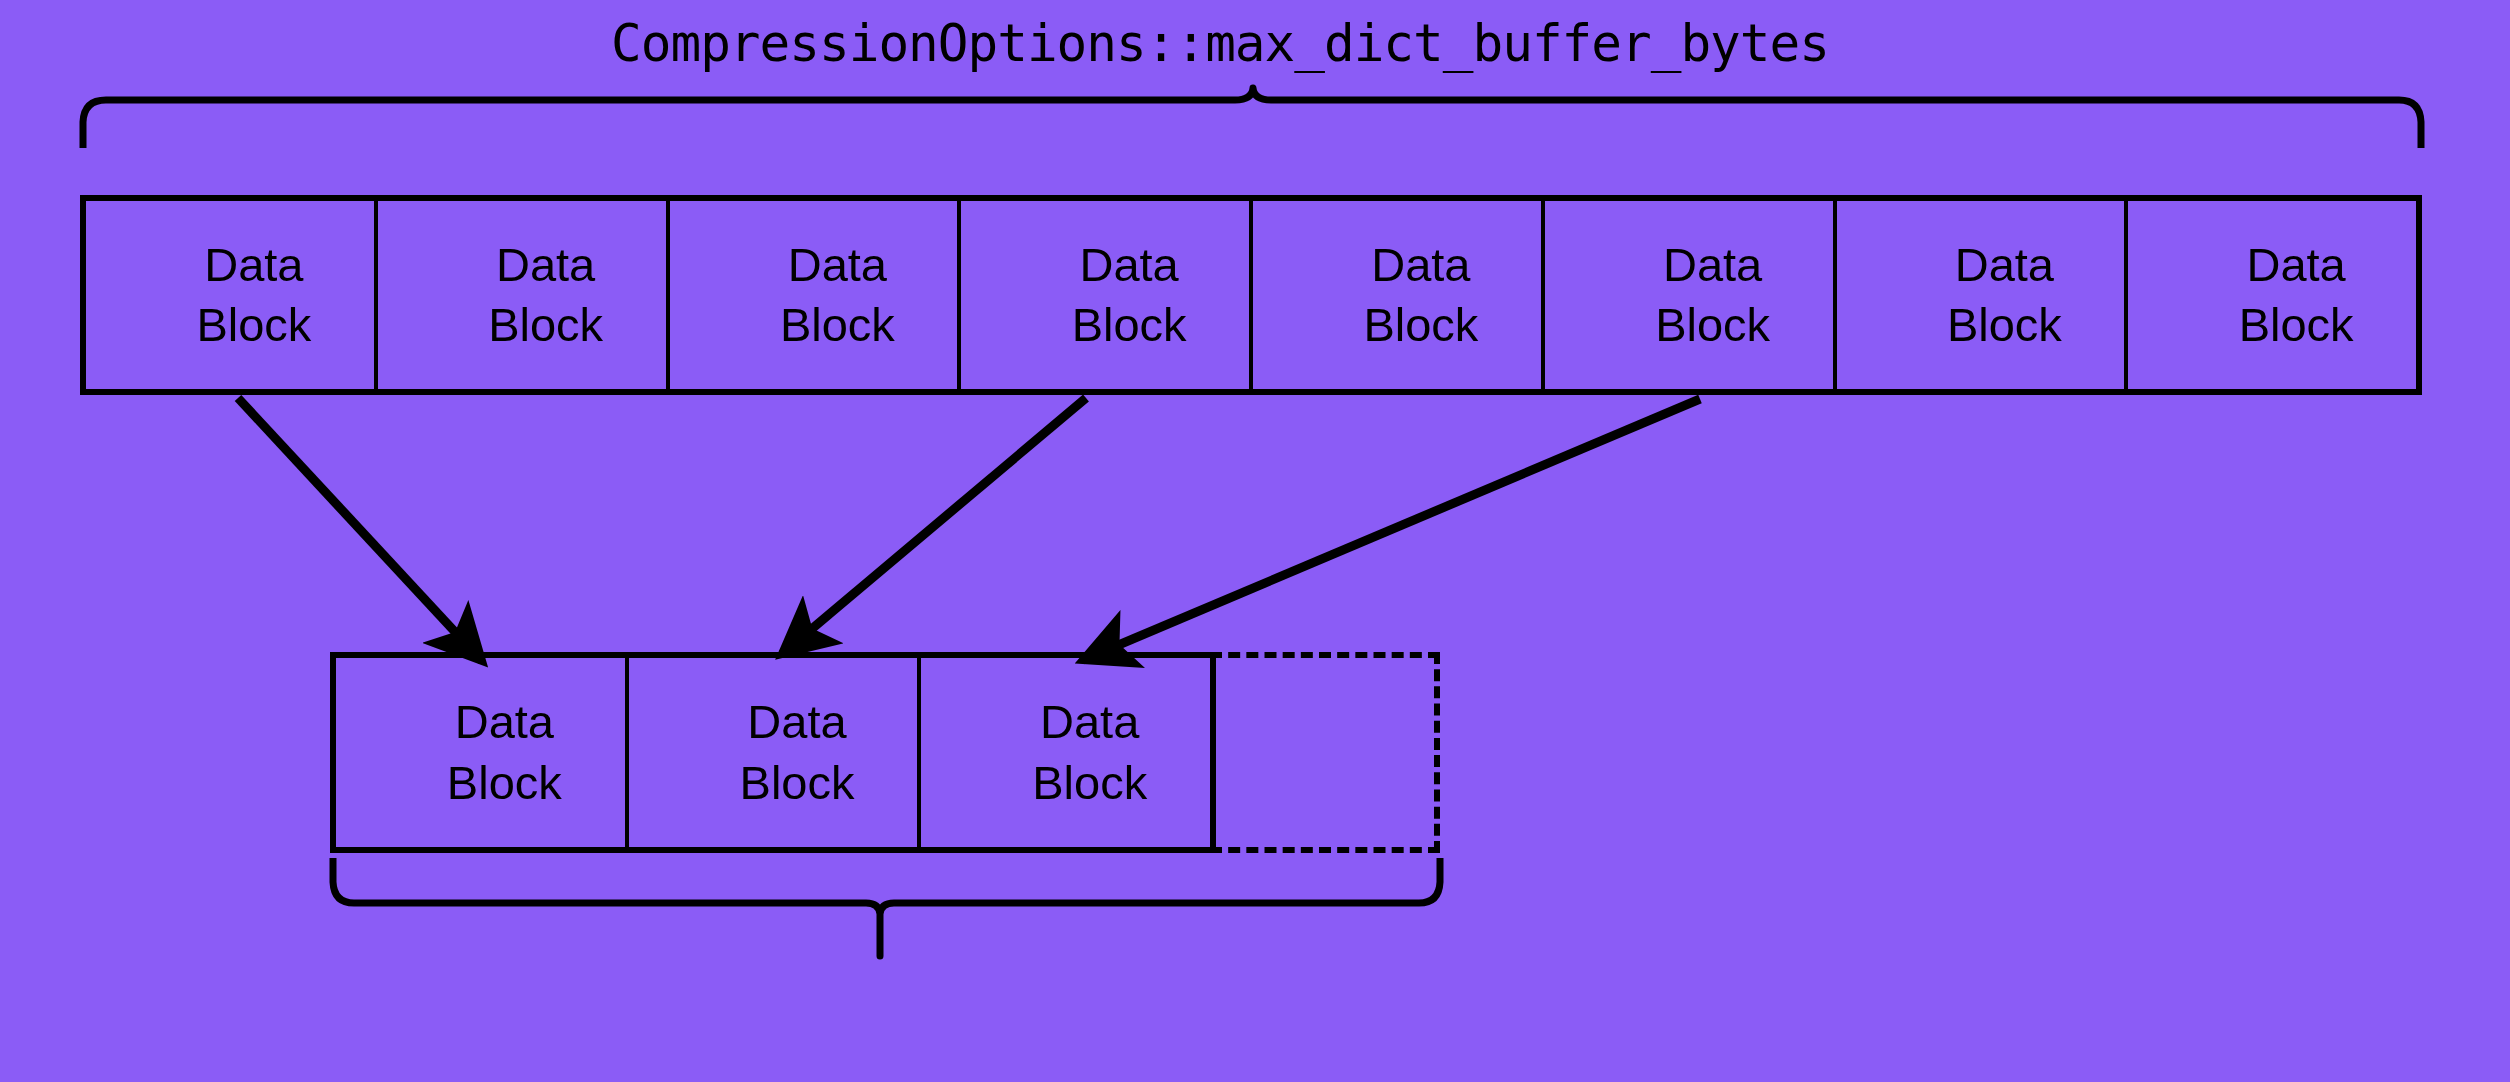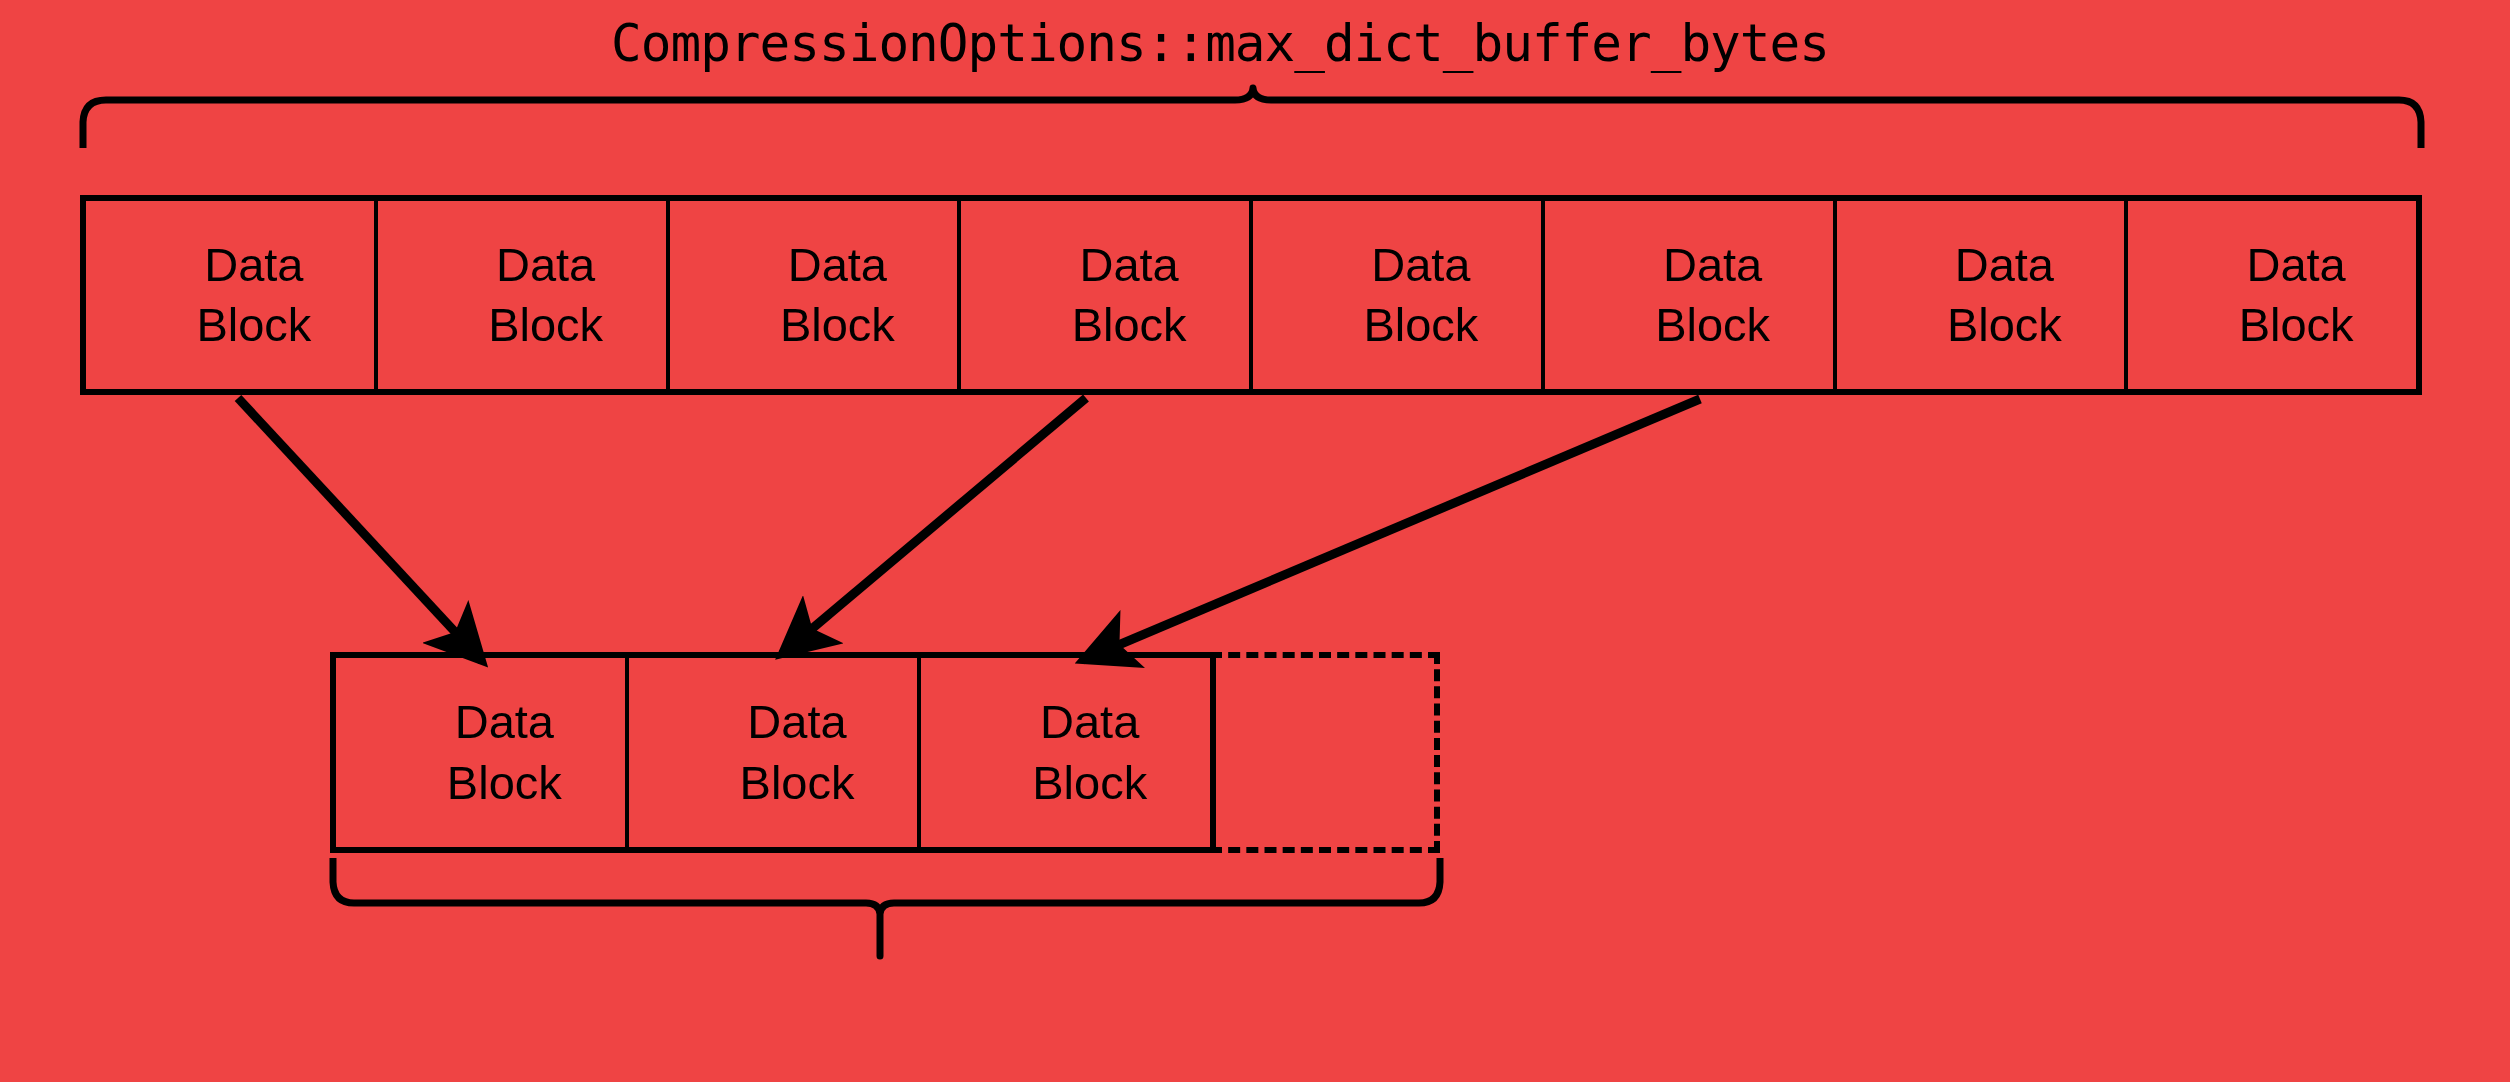--- a/index.html
+++ b/index.html
@@ -4,21 +4,21 @@
 <style>
   html, body {
     margin: 0;
     padding: 0;
     background: #ffffff;
   }
   #canvas {
     position: relative;
     width: 2510px;
     height: 1082px;
-    background: #ef4444;
+    background: #8b5cf6;
     overflow: hidden;
     font-family: "Liberation Sans", sans-serif;
   }
   .label-mono {
     position: absolute;
     font-family: "DejaVu Sans Mono", monospace;
     font-size: 51px;
     letter-spacing: -1px;
     color: #000000;
     white-space: nowrap;

